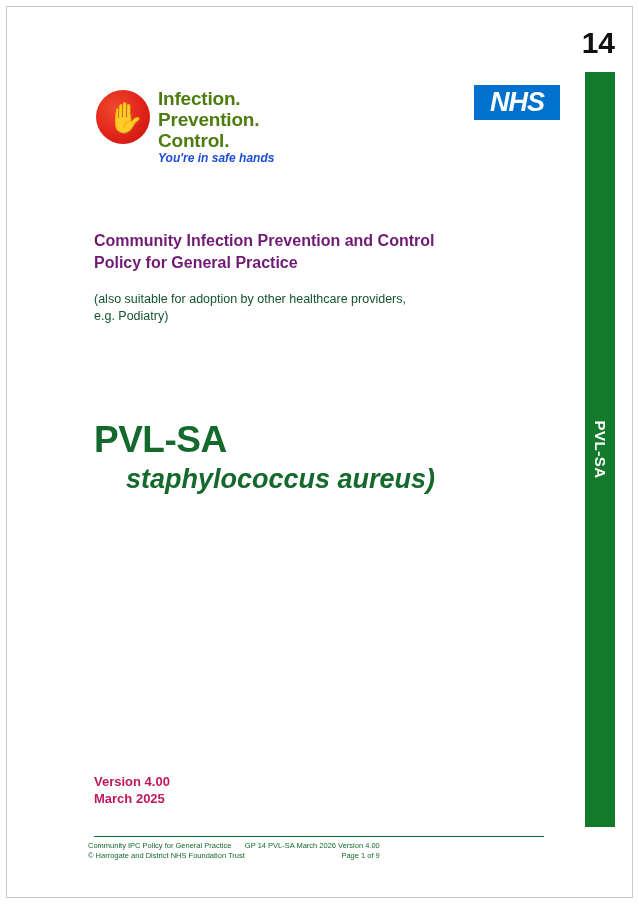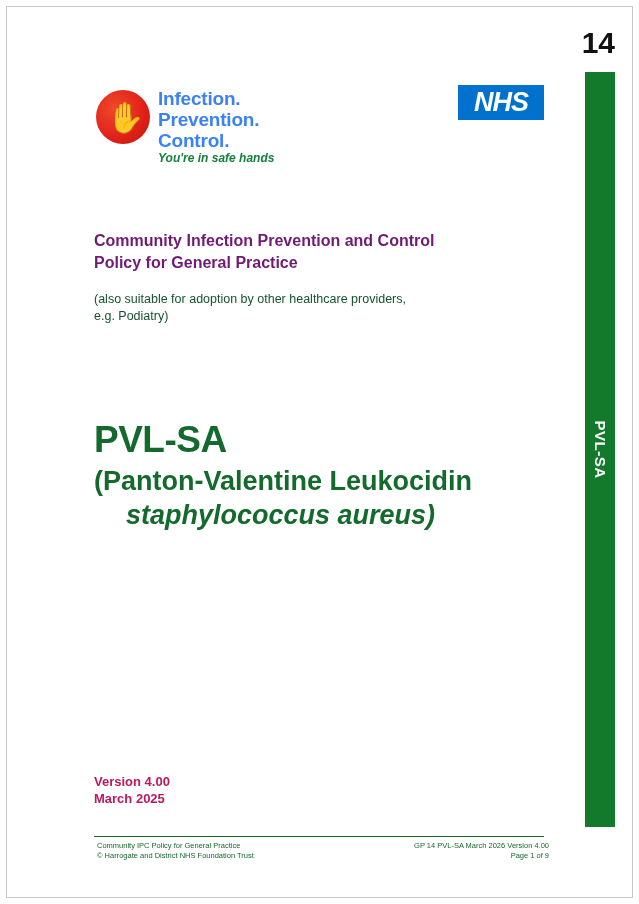--- a/index.html
+++ b/index.html
@@ -91,40 +91,40 @@
     height: 36px;
     color: #fff;
     font-size: 30px;
     line-height: 36px;
     text-align: center;
   }
   .ipc-words {
     position: absolute;
     left: 62px;
     top: 0px;
-    color: #3b82f6;
+    color: #4d7c0f;
     font-size: 19px;
     font-weight: bold;
     line-height: 21px;
     letter-spacing: -0.2px;
   }
   .ipc-tag {
     position: absolute;
     left: 62px;
     top: 63px;
-    color: #15803d;
+    color: #1d4ed8;
     font-size: 12px;
     font-weight: bold;
     font-style: italic;
   }
 
   
   .nhs-logo {
     position: absolute;
-    left: 458px;
+    left: 474px;
     top: 85px;
     width: 86px;
     height: 35px;
     background: #0072ce;
     color: #ffffff;
     font-size: 27px;
     font-weight: bold;
     font-style: italic;
     letter-spacing: -1px;
     text-align: center;
@@ -193,28 +193,28 @@
   .footer-rule {
     position: absolute;
     left: 94px;
     top: 836px;
     width: 450px;
     height: 1px;
     background: #14692c;
   }
   .footer {
     position: absolute;
-    left: 97px;
+    left: 88px;
     top: 841px;
     width: 452px;
     color: #14692c;
     font-size: 7.5px;
     line-height: 10px;
     display: flex;
-    justify-content: space-between;
+    justify-content: flex-start;
   }
   .footer-right { text-align: right; }
 </style>
 </head>
 <body>
 
 <div class="page">
   <div class="sheet-border"></div>
 
   <div class="chapter-number">14</div>
@@ -242,21 +242,20 @@
     <div>Policy for General Practice</div>
   </div>
 
   <div class="policy-subtitle">
     <div>(also suitable for adoption by other healthcare providers,</div>
     <div>e.g. Podiatry)</div>
   </div>
 
   <div class="doc-title">
     <div class="main">PVL-SA</div>
-    <div class="sub">(Panton-Valentine Leukocidin</div>
     <div class="sub-italic">staphylococcus aureus)</div>
   </div>
 
   <div class="version-block">
     <div>Version 4.00</div>
     <div>March 2025</div>
   </div>
 
   <div class="footer-rule"></div>
   <div class="footer">

